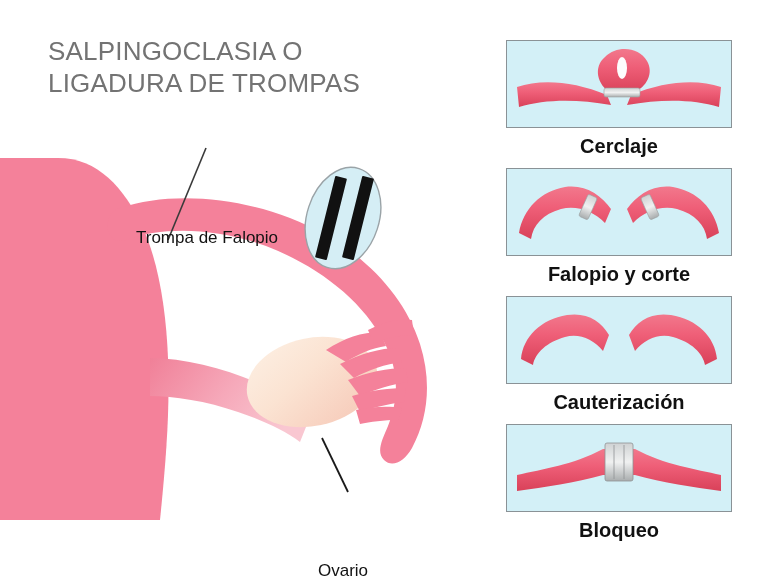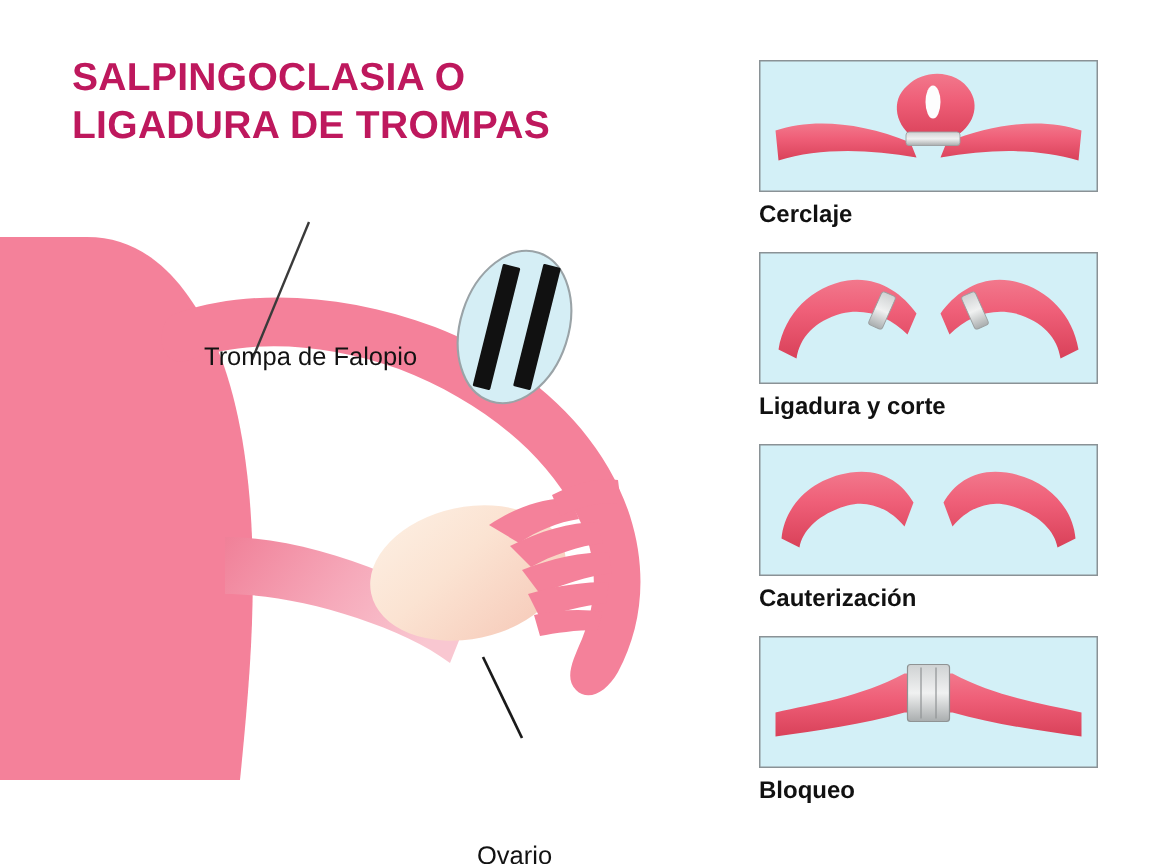--- a/index.html
+++ b/index.html
@@ -16,24 +16,24 @@
     font-family: "Liberation Sans", sans-serif;
   }
 
   
   #title {
     position: absolute;
     left: 48px;
     top: 36px;
     width: 420px;
     font-size: 26px;
-    font-weight: bold;
+    font-weight: normal;
     line-height: 1.22;
     letter-spacing: 0.2px;
-    color: #be185d;
+    color: #737373;
     white-space: pre-line;
   }
 
   
   #anatomy {
     position: absolute;
     left: 0px;
     top: 100px;
     width: 480px;
     height: 420px;
@@ -67,21 +67,22 @@
     width: 226px;
     height: 88px;
     background: #d3f0f7;
     border: 1px solid #8a9296;
     position: relative;
     overflow: hidden;
   }
   .panel-box svg { display: block; }
   .panel-caption {
     margin-top: 7px;
-    font-size: 16px;
+    text-align: center;
+    font-size: 20px;
     font-weight: bold;
     color: #111111;
     line-height: 1.1;
   }
 </style>
 </head>
 <body>
 
 <div id="page">
 
@@ -216,21 +217,21 @@
           <rect x="76" y="26" width="10" height="24" rx="2" transform="rotate(24 81 38)" fill="url(#clipA)" stroke="#9b9fa0" stroke-width="0.6"></rect>
 
           <path d="M 212,64 C 208,40 190,22 166,18
                    C 146,15 130,26 120,40 L 126,54
                    C 138,42 154,36 170,40
                    C 188,45 198,56 200,70 Z" fill="url(#tubeA)"></path>
 
           <rect x="138" y="26" width="10" height="24" rx="2" transform="rotate(-24 143 38)" fill="url(#clipA)" stroke="#9b9fa0" stroke-width="0.6"></rect>
         </svg>
       </div>
-      <div class="panel-caption">Ligadura y corte</div>
+      <div class="panel-caption">Falopio y corte</div>
     </div>
 
     <div class="panel-block" style="top:256px;">
       <div class="panel-box">
         <svg width="224" height="86" viewBox="0 0 224 86">
           <path d="M 14,62 C 16,40 34,22 60,18
                    C 80,15 94,24 102,38 L 96,54
                    C 86,42 72,36 58,40
                    C 40,45 28,56 26,68 Z" fill="url(#tubeA)"></path>
           <path d="M 210,62 C 208,40 190,22 164,18

